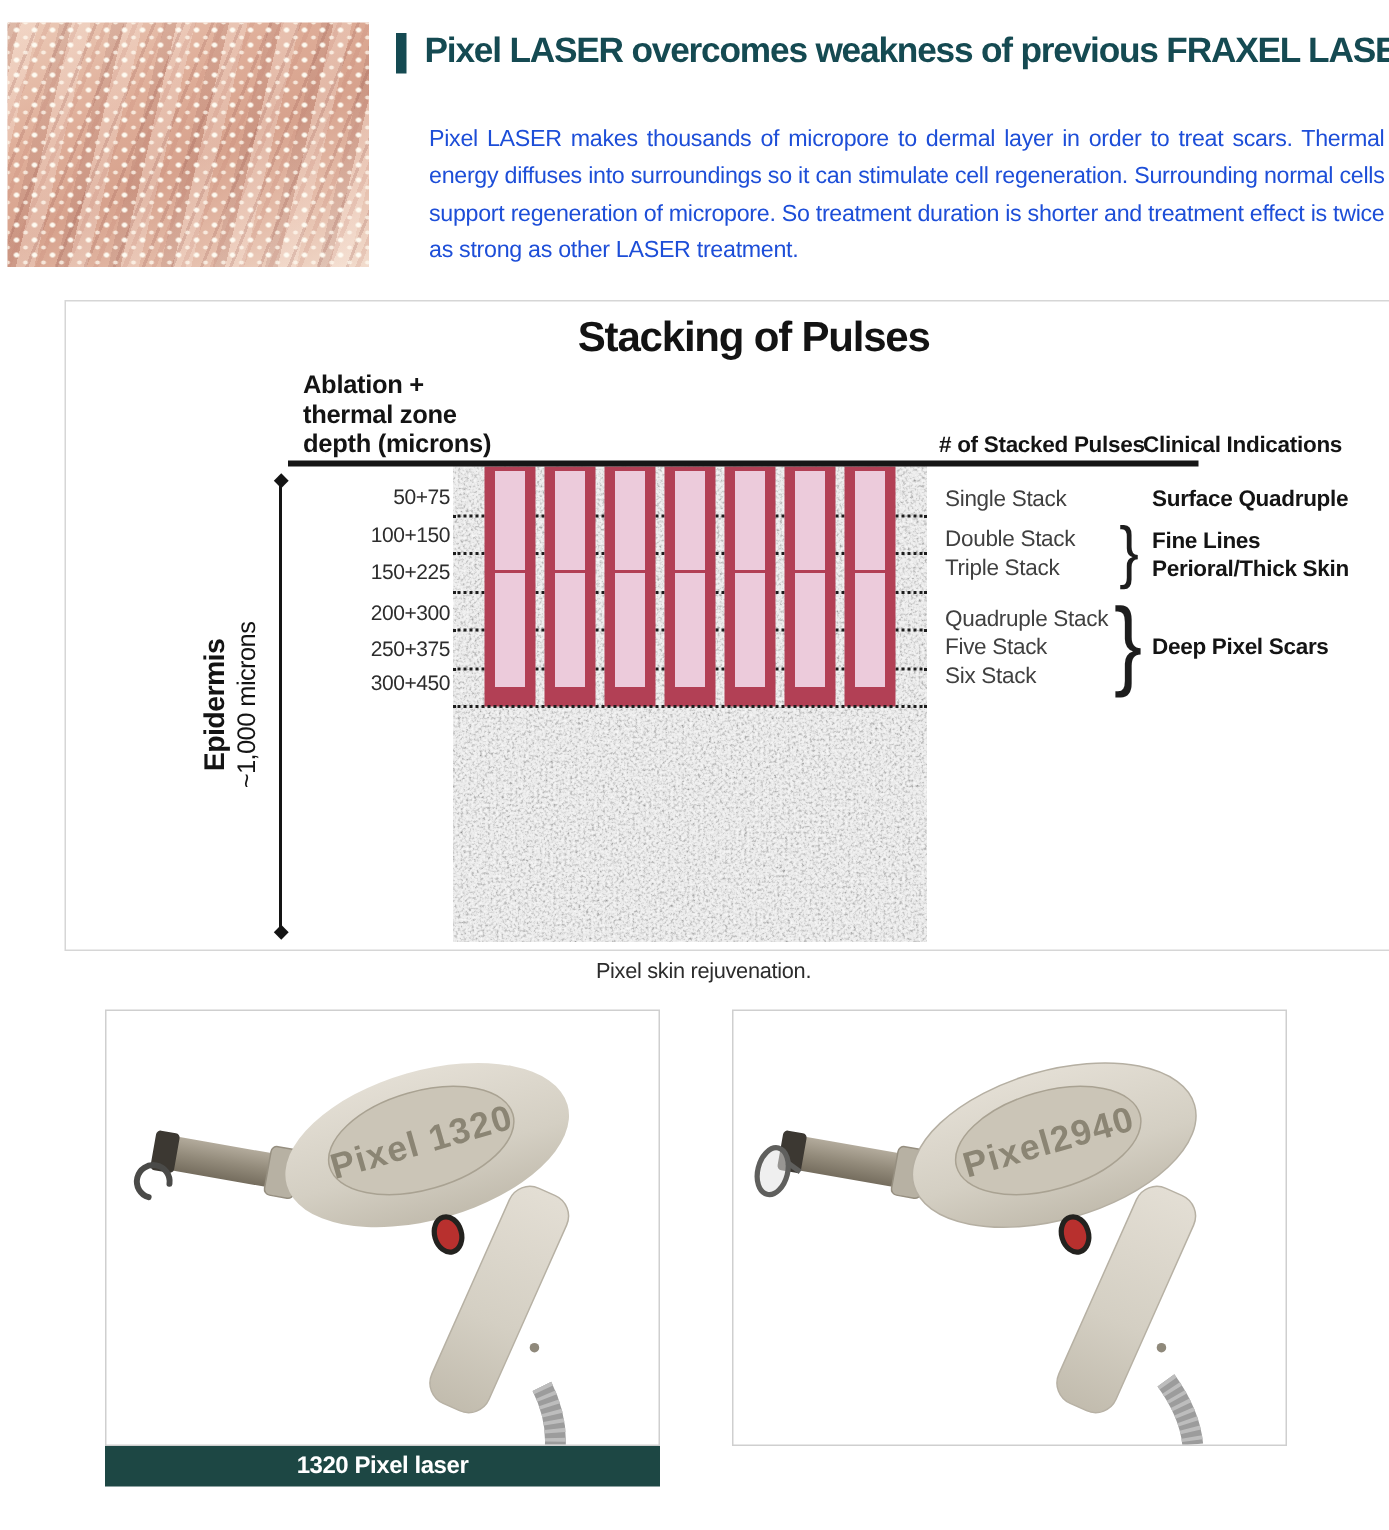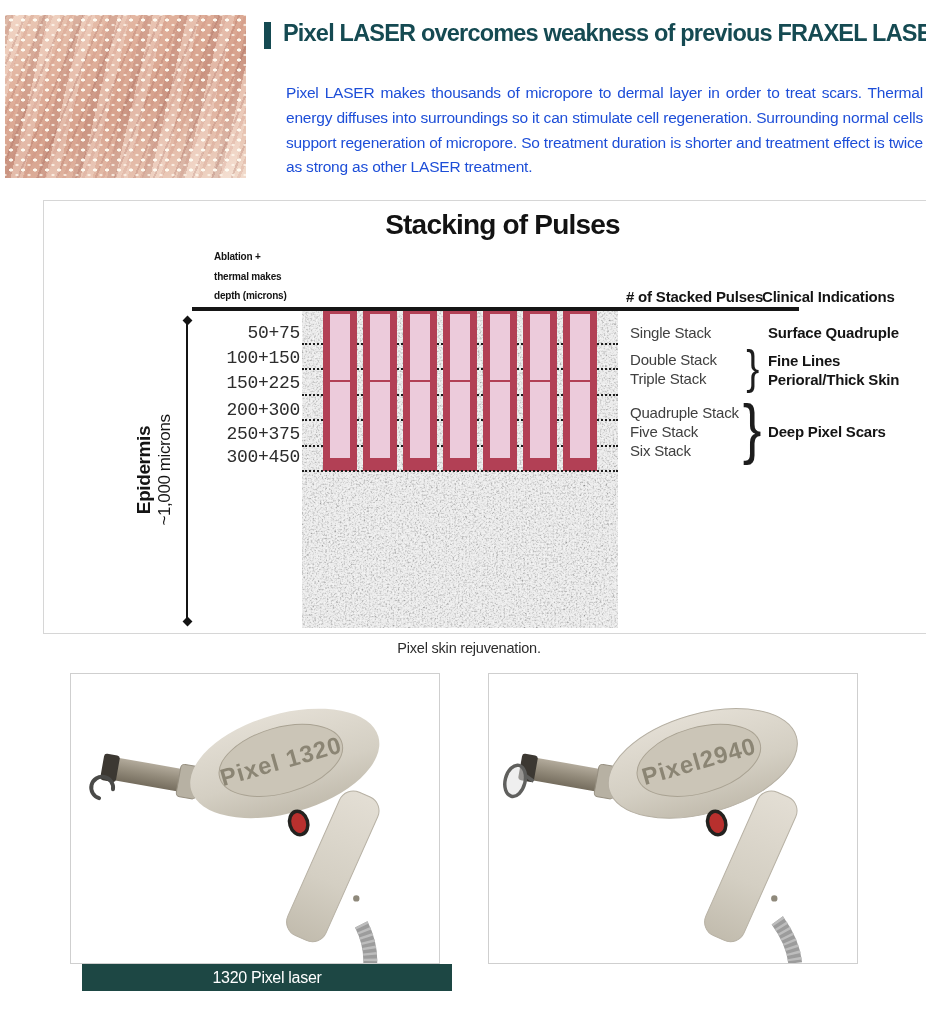--- a/index.html
+++ b/index.html
@@ -33,35 +33,35 @@
   
   .diagram-panel {
     position:absolute; left:3px; top:200px; width:919px; height:434px;
     border:1px solid #d6d6d6; background:#fff;margin-left:40px;
   }
   .diagram-title {
     position:absolute; left:0; top:8px; width:100%; text-align:center;
     font-size:28px; font-weight:700; color:#131313; letter-spacing:-0.8px;
   }
   .axis-label {
-    position:absolute; left:170px; top:46px; font-size:10px; font-weight:600;
+    position:absolute; left:158px; top:46px; font-size:17px; font-weight:600;
     line-height:19.5px; color:#141414;
   }
   .surface-line { position:absolute; left:148px; top:106px; width:607px; height:4px; background:#161616; z-index:5; }
   .skin-texture { position:absolute; left:258px; top:110px; width:316px; height:317px; background:#d7d7d7; z-index:1; }
   .depth-dotline { position:absolute; left:258px; width:316px; height:0; border-top:2px dotted #1d1d1d; z-index:2; }
   .dl1{top:142px} .dl2{top:167px} .dl3{top:193px} .dl4{top:218px} .dl5{top:244px}
   .dl6{top:269px; z-index:4;}
   .pulse-bar { position:absolute; top:110px; width:34px; height:160px; background:var(--bar-outer); z-index:3; }
   .pb1{left:279px} .pb2{left:319px} .pb3{left:359px} .pb4{left:399px} .pb5{left:439px} .pb6{left:479px} .pb7{left:519px}
   .bar-inner { position:absolute; left:7px; right:7px; top:3px; bottom:13px; background:var(--bar-inner); }
   .bar-divider { position:absolute; left:7px; right:7px; top:69px; height:2px; background:var(--bar-outer); }
   .depth-label {
     position:absolute; left:150px; width:106px; text-align:right;
-    font-size:18px; color:#2d2d2d; letter-spacing:-0.3px;font-family:Liberation Mono, monospace;
+    font-size:14px; color:#2d2d2d; letter-spacing:-0.3px;
   }
   .dp1{top:122px} .dp2{top:147px} .dp3{top:172px} .dp4{top:199px} .dp5{top:223px} .dp6{top:246px}
   .epi-axis-line { position:absolute; left:142px; top:119px; width:2px; height:302px; background:#141414; }
   .axis-diamond { position:absolute; width:7px; height:7px; background:#141414; transform:rotate(45deg); }
   .ad-top{left:139.5px; top:116px;} .ad-bottom{left:139.5px; top:417px;}
   .epi-label {
     position:absolute; left:-3px; top:246px; width:230px; height:46px;
     transform:rotate(-90deg); text-align:center; color:#141414;
   }
   .epi-label .l1 { font-size:19px; font-weight:700; letter-spacing:-0.4px; }
@@ -78,40 +78,40 @@
   .diagram-caption {
     position:absolute; left:0; top:640px; width:938px; text-align:center;
     font-size:14.5px; color:#2c2c2c;
   }
   
   .product-card { position:absolute; top:673px; width:370px; }
   .pc-left{left:70px;} .pc-right{left:488px;}
   .product-image { width:370px; height:291px; border:1px solid #cfcfcf; background:#fff; }
   .product-caption {
     width:370px; height:27px; background:var(--caption-bar); color:#fff;
-    font-size:16px; font-weight:400; text-align:center; line-height:27px; letter-spacing:-0.3px;margin-left:12px;
+    font-size:16px; font-weight:700; text-align:center; line-height:27px; letter-spacing:-0.3px;
   }
 </style>
 </head>
 <body>
 
 <div class="page">
 
   <div class="skin-photo"></div>
 
   <div class="title-accent"></div>
   <h1 class="page-title">Pixel LASER overcomes weakness of previous FRAXEL LASER</h1>
   <p class="intro-paragraph">Pixel LASER makes thousands of micropore to dermal layer in order to treat scars. Thermal energy diffuses into surroundings so it can stimulate cell regeneration. Surrounding normal cells support regeneration of micropore. So treatment duration is shorter and treatment effect is twice as strong as other LASER treatment.</p>
 
   <div class="diagram-panel">
     <div class="diagram-title">Stacking of Pulses</div>
 
     <div class="axis-label">
       <div>Ablation +</div>
-      <div>thermal makes</div>
+      <div>thermal zone</div>
       <div>depth (microns)</div>
     </div>
 
     <div class="skin-texture">
       <svg width="316" height="317">
         <filter id="grainFilter">
           <feTurbulence type="fractalNoise" baseFrequency="0.55" numOctaves="3" seed="11"></feTurbulence>
           <feColorMatrix type="saturate" values="0"></feColorMatrix>
           <feComponentTransfer>
             <feFuncR type="table" tableValues="0.05 0.45 0.82 0.93 1"></feFuncR>

